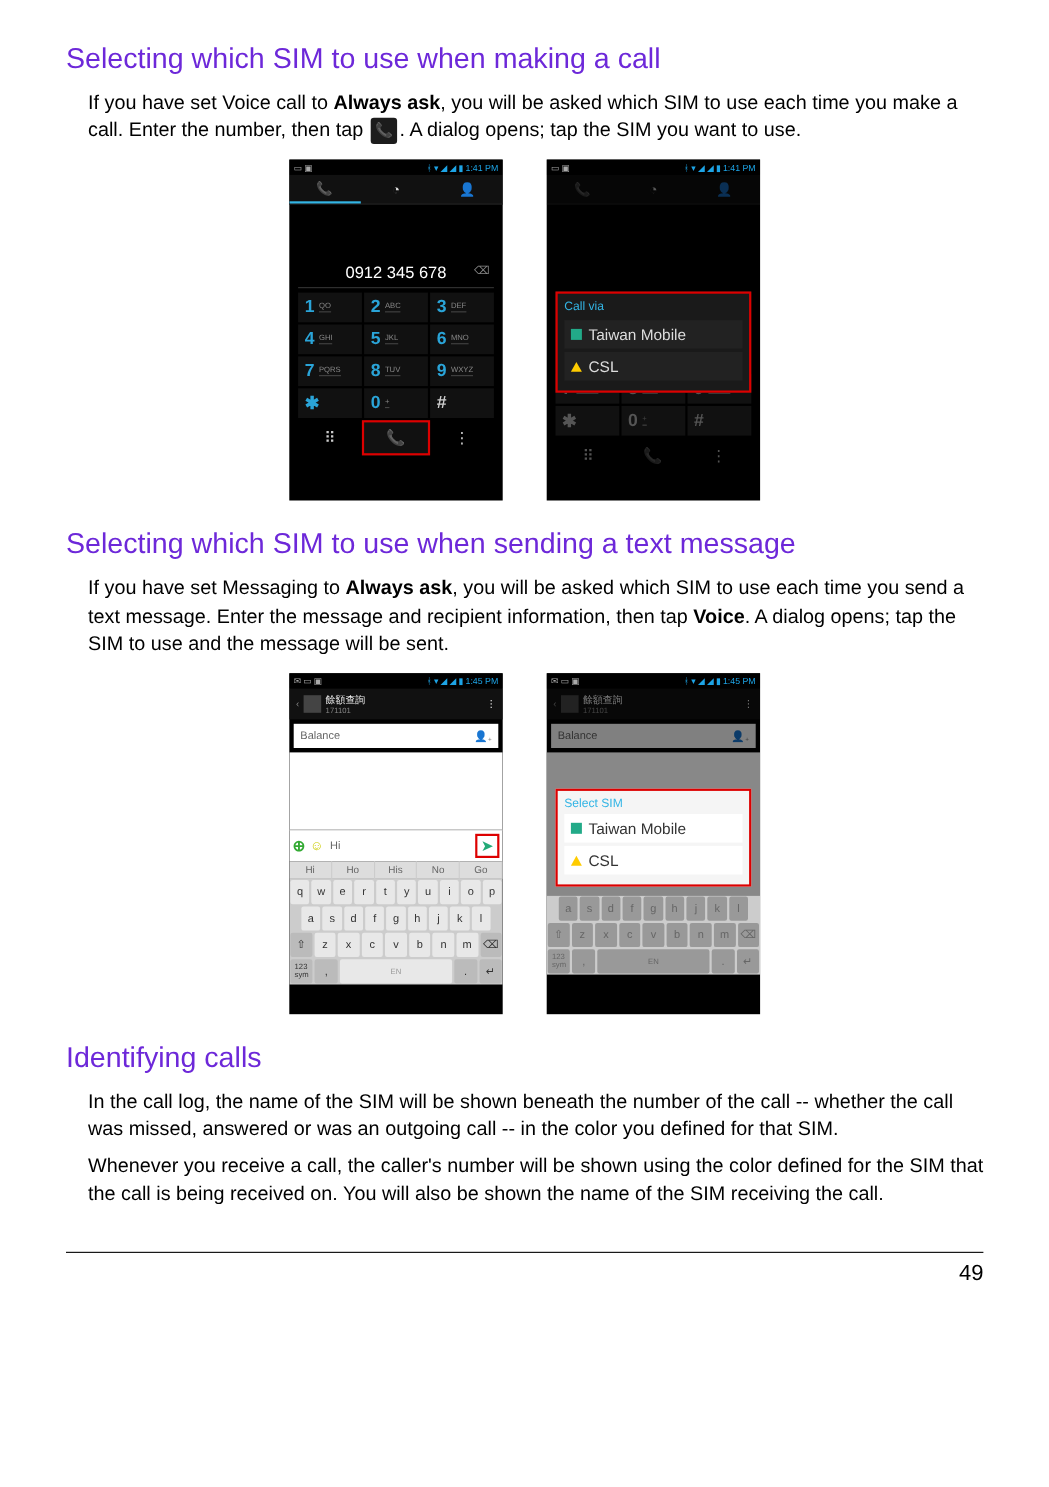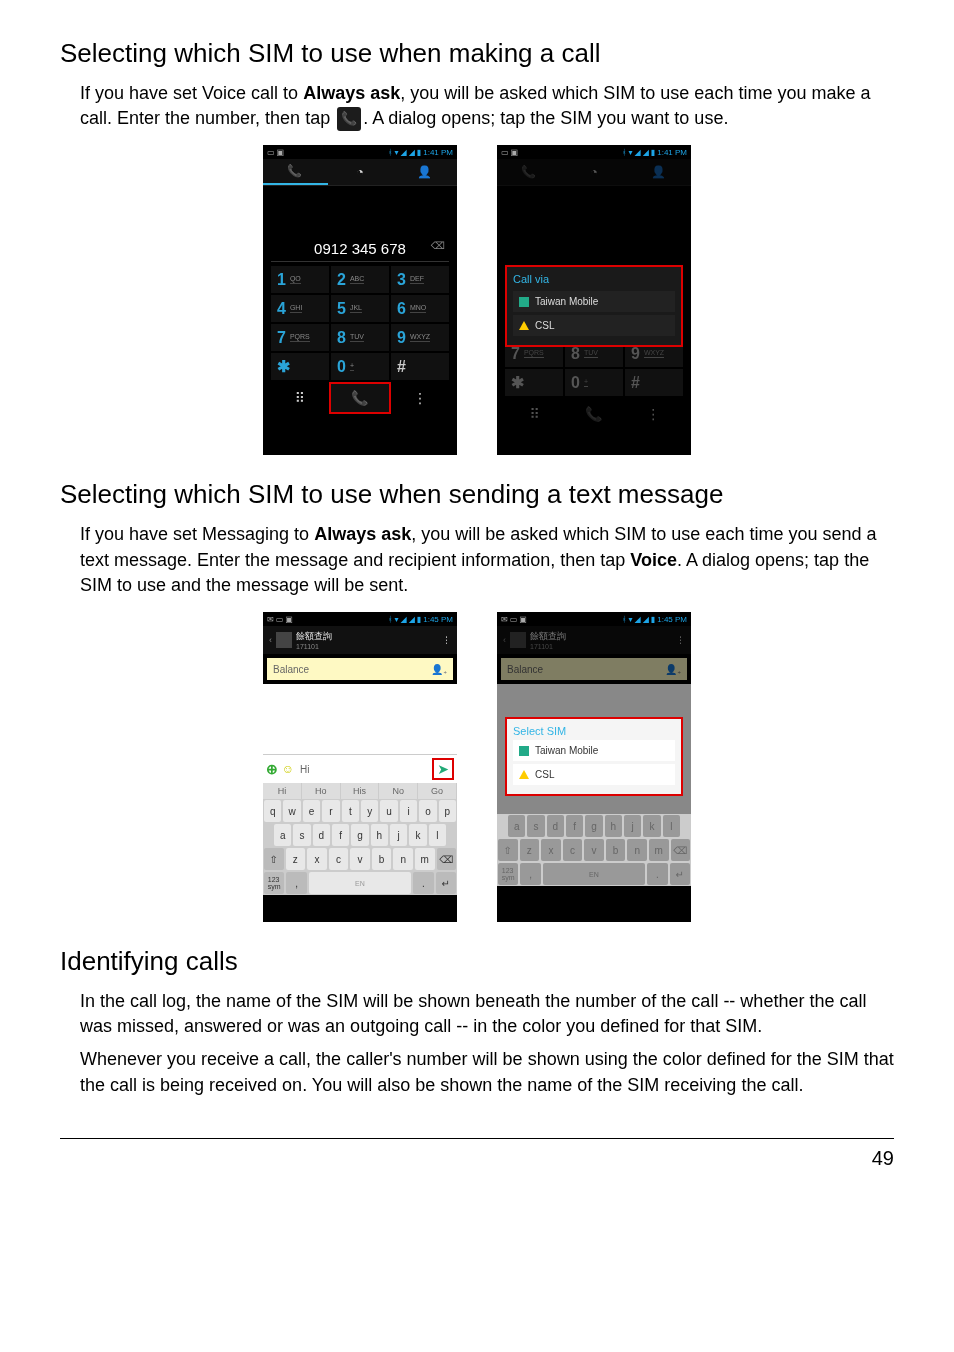--- a/index.html
+++ b/index.html
@@ -12,21 +12,21 @@
   .page {
     width: 954px;
     margin: 0 auto;
     padding: 30px 60px 20px 60px;
     box-sizing: border-box;
   }
   h2 {
     font-size: 26px;
     font-weight: normal;
     margin: 8px 0 12px 0;
-    color: #000000;
+    color: #6d28d9;
   }
   p.body {
     font-size: 18px;
     line-height: 1.4;
     margin: 8px 0 8px 20px;
   }
   .screens-row {
     display: flex;
     justify-content: center;
     gap: 40px;
@@ -133,42 +133,42 @@
     background: #1a1a1a;
     border: 2px solid #d00;
     padding: 6px;
   }
   .modal-title { color: #33b5e5; font-size: 11px; margin-bottom: 6px; }
   .sim-item {
     background: #222;
     padding: 5px 6px;
     margin: 3px 0;
     color: #ddd;
-    font-size: 10px;
+    font-size: 14px;
     display:flex;
     align-items:center;
     gap:6px;
   }
   .sim-swatch { width:10px; height:10px; display:inline-block; }
   .sim-swatch.tw { background:#2a8; }
   .sim-swatch.csl { width:0;height:0;border-left:5px solid transparent;border-right:5px solid transparent;border-bottom:9px solid #ffcc00; }
   
   .msg-header {
     height: 28px;
     background: #111;
     display: flex;
     align-items: center;
     padding: 0 6px;
     color: #eee;
     font-size: 9px;
     justify-content: space-between;
   }
   .msg-header .left { display:flex; align-items:center; gap:4px; }
   .msg-to {
-    background: #fef9c3;
+    background: #ffffff;
     color: #666;
     font-size: 10px;
     padding: 4px 6px;
     margin: 4px;
     display:flex;
     justify-content:space-between;
     align-items:center;
   }
   .msg-body {
     height: 70px;

